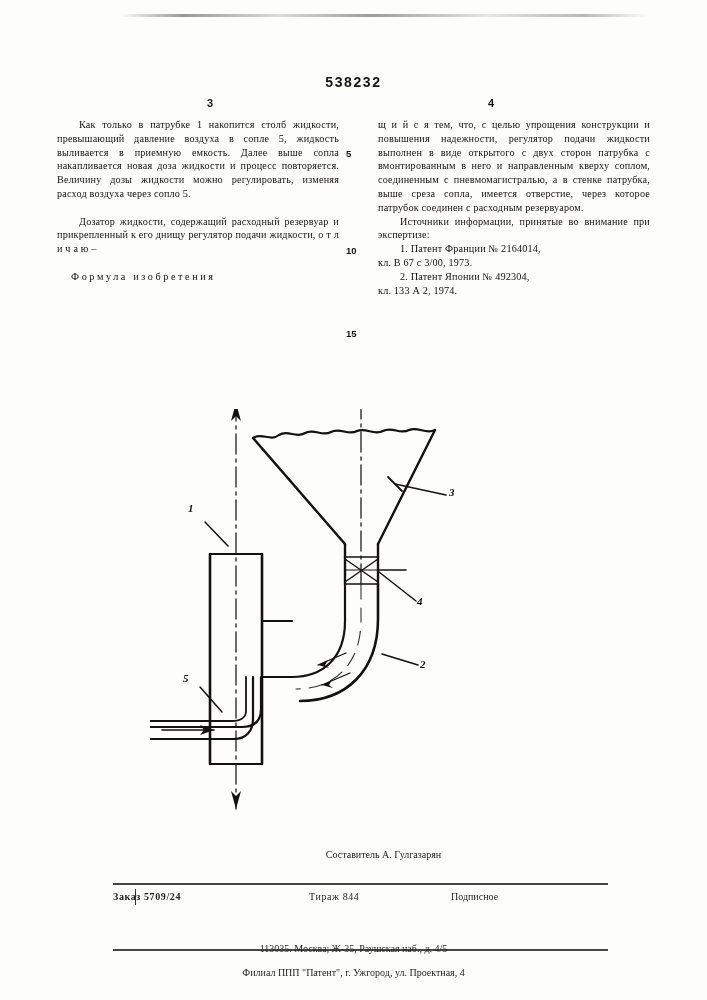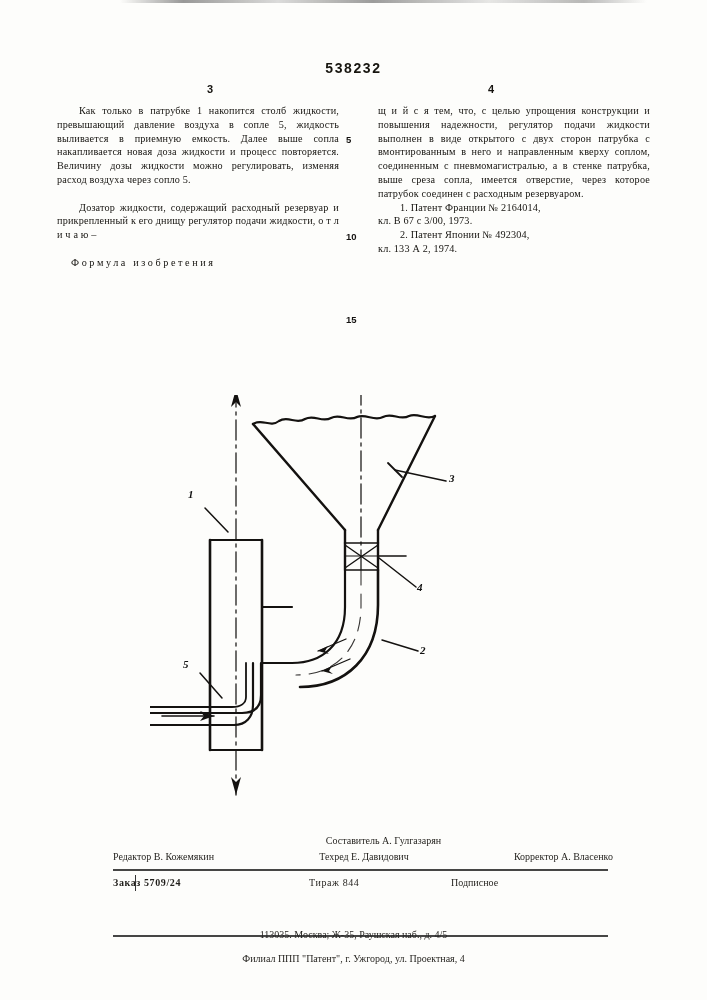--- a/index.html
+++ b/index.html
@@ -7,20 +7,21 @@
     width:707px;height:1000px;
     background:#fdfdfb;
     font-family:"Liberation Serif", serif;
     color:#15130f;
     position:relative;
     overflow:hidden;
   }
   .page{
     position:absolute;inset:0;
     background:#fdfdfb;
+    margin-top:14px;
   }
   
   .scan-edge{
     position:absolute;top:0;left:120px;right:60px;height:3px;
     background:linear-gradient(90deg,rgba(90,90,90,0) 0%,rgba(70,70,70,.55) 12%,rgba(120,120,120,.25) 30%,rgba(60,60,60,.5) 48%,rgba(130,130,130,.18) 70%,rgba(80,80,80,.4) 88%,rgba(90,90,90,0) 100%);
     filter:blur(.4px);
   }
   .patent-number{
     position:absolute;top:60px;left:0;right:0;
     text-align:center;
@@ -142,20 +143,21 @@
   <div class="columns">
 
     <div class="col left">
       <p class="indent">Как только в патрубке 1 накопится столб жидкости, превышающий давление воздуха в сопле 5, жидкость выливается в приемную емкость. Далее выше сопла накапливается новая доза жидкости и процесс повторяется. Величину дозы жидкости можно регулировать, изменяя расход воздуха через сопло 5.</p>
       <p class="gap indent">Дозатор жидкости, содержащий расходный резервуар и прикрепленный к его днищу регулятор подачи жидкости,  о т л и ч а ю –</p>
       <p class="gap heading-sp" style="text-indent:14px;">Формула изобретения</p>
     </div>
 
     <div class="col right">
       <p>щ и й с я  тем, что, с целью упрощения конструкции и повышения надежности, регулятор подачи жидкости выполнен в виде открытого с двух сторон патрубка с вмонтированным в него и направленным кверху соплом, соединенным с пневмомагистралью, а в стенке патрубка, выше среза сопла, имеется отверстие, через которое патрубок соединен с расходным резервуаром.</p>
+      <p class="indent">Источники информации, принятые во внимание при экспертизе:</p>
       <p class="indent">1. Патент  Франции  № 2164014,</p>
       <p>кл. В 67 с 3/00, 1973.</p>
       <p class="indent">2.  Патент  Японии  №  492304,</p>
       <p>кл. 133 А 2, 1974.</p>
     </div>
 
   </div>
 
   <div class="figure">
     <svg width="400" height="430" viewBox="0 0 400 430">
@@ -223,25 +225,20 @@
     <span class="fig-label" style="left:270px;top:249px;">2</span>
     <span class="fig-label" style="left:299px;top:77px;">3</span>
     <span class="fig-label" style="left:267px;top:186px;">4</span>
     <span class="fig-label" style="left:33px;top:263px;">5</span>
   </div>
 
   <div class="footer footer-noise">
 
     <div class="foot-compiler">Составитель А. Гулгазарян</div>
 
-    <div class="foot-row1">
-      <span>Редактор В. Кожемякин</span>
-      <span>Техред Е. Давидович</span>
-      <span>Корректор А. Власенко</span>
-    </div>
 
     <div class="rule r1"></div>
 
     <div class="foot-row2">
       <span class="order">Заказ 5709/24</span>
       <span class="tirage">Тираж 844</span>
       <span class="sign">Подписное</span>
     </div>
     <div class="foot-sep"></div>
 

